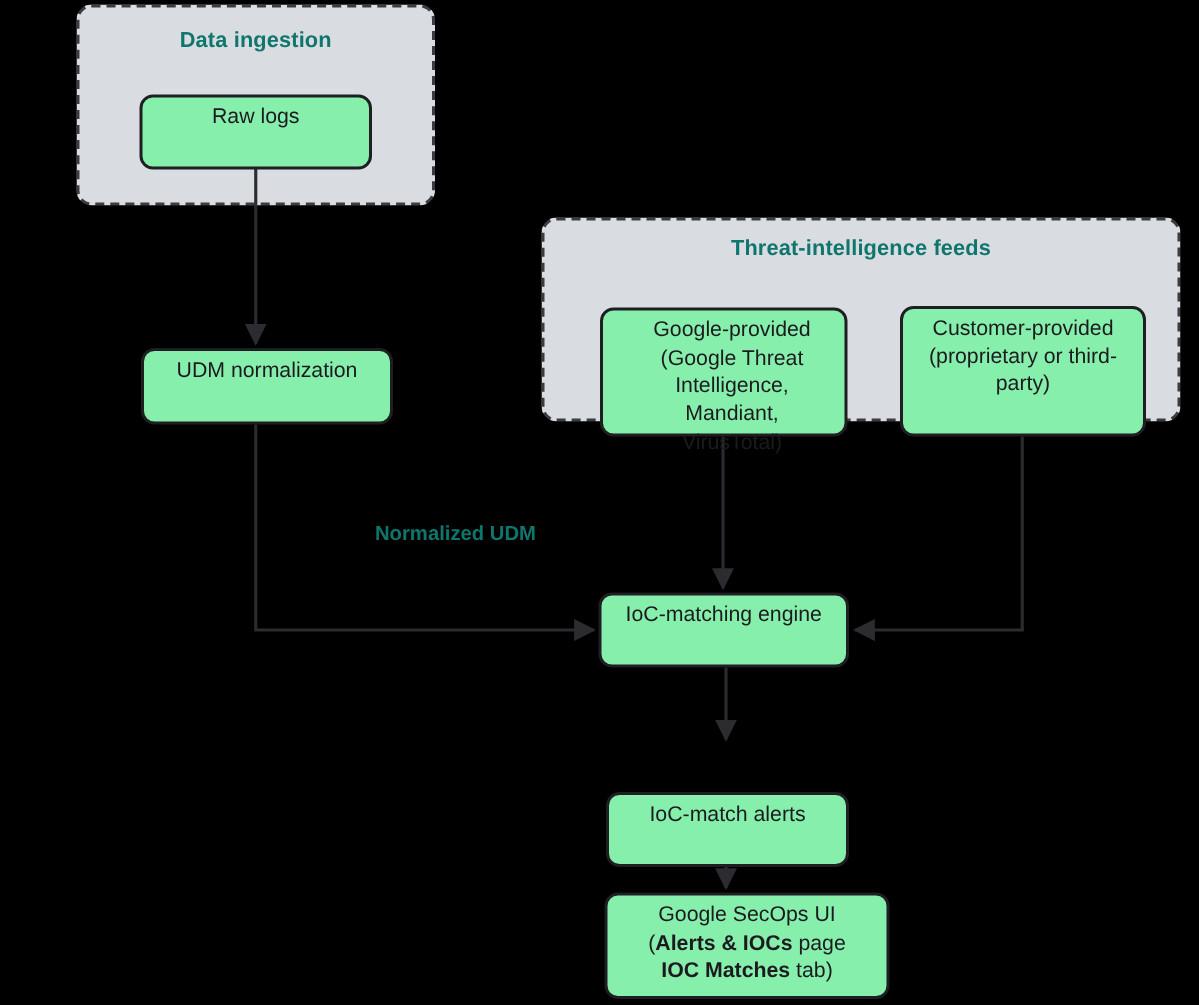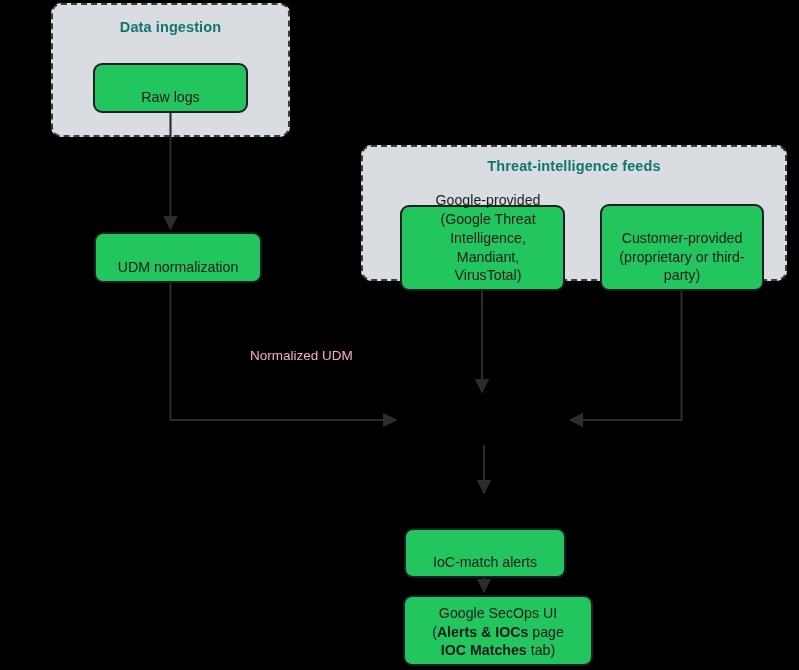--- a/index.html
+++ b/index.html
@@ -27,39 +27,40 @@
     left: 0;
     right: 0;
     text-align: center;
     font-size: 14.5px;
     font-weight: bold;
     color: #0f766e;
     letter-spacing: 0.1px;
   }
   .node {
     position: absolute;
-    background: #22c55e;
+    background: #86efac;
     border: 2.4px solid #1f1f23;
     border-radius: 9px;
     box-sizing: border-box;
     display: flex;
-    align-items: flex-end;
+    align-items: flex-start;
     justify-content: center;
     text-align: center;
     color: #1b1b1f;
     font-size: 14.2px;
     line-height: 1.32;
     padding: 4px 8px;
   }
   .node .inner { width: 100%; }
   .edge-label {
     position: absolute;
     font-size: 13.5px;
-    color: #f9a8d4;
+    color: #0f766e;
     white-space: nowrap;
+    font-weight: bold;
   }
   svg.edges {
     position: absolute;
     left: 0;
     top: 0;
     width: 799px;
     height: 670px;
     pointer-events: none;
   }
   .bold { font-weight: bold; }
@@ -129,20 +130,23 @@
   </div>
 
   <div class="node" style="left:600px; top:204px; width:164px; height:87px;">
     <span class="inner">
       <span>Customer-provided</span><br>
       <span>(proprietary or third-</span><br>
       <span>party)</span>
     </span>
   </div>
 
+  <div class="node" style="left:399px; top:395px; width:167px; height:50px;">
+    <span class="inner">IoC-matching engine</span>
+  </div>
 
   <div class="node" style="left:404px; top:496px; width:162px; height:50px;margin-top:32px;">
     <span class="inner">IoC-match alerts</span>
   </div>
 
   <div class="node" style="left:403px; top:595px; width:190px; height:71px;">
     <span class="inner">
       <span>Google SecOps UI</span><br>
       <span>(</span><span class="bold">Alerts &amp; IOCs</span><span> page</span><br>
       <span class="bold">IOC Matches</span><span> tab)</span>

